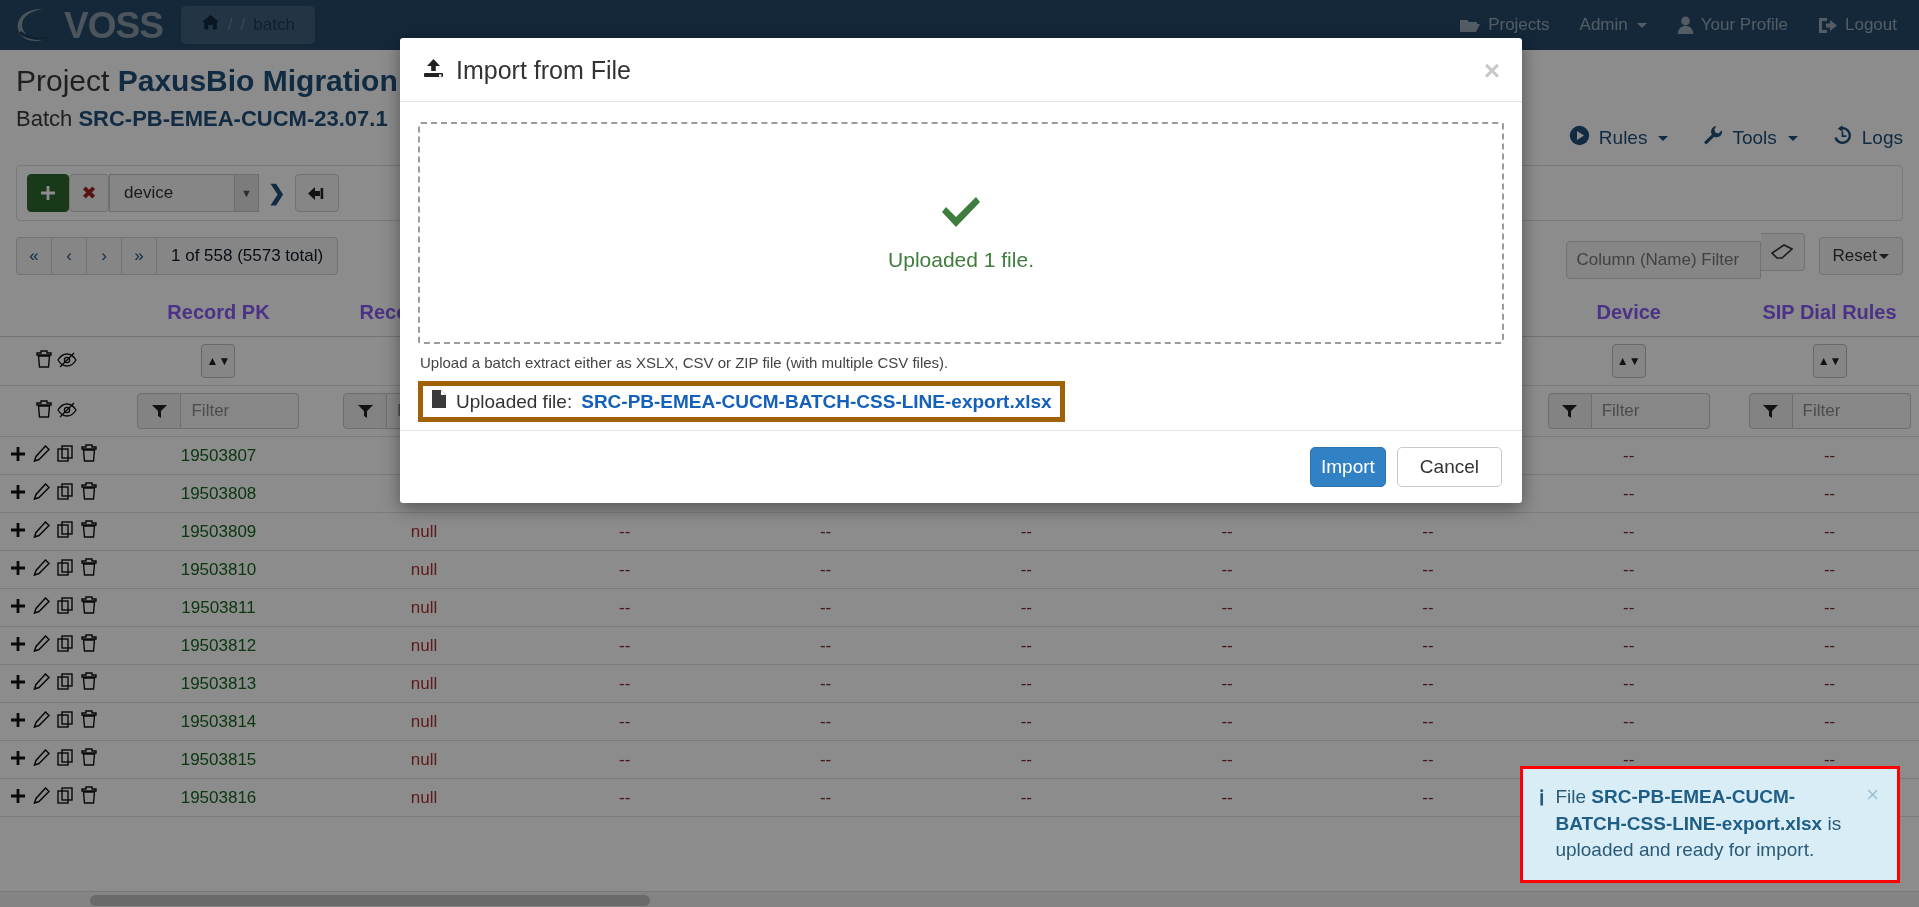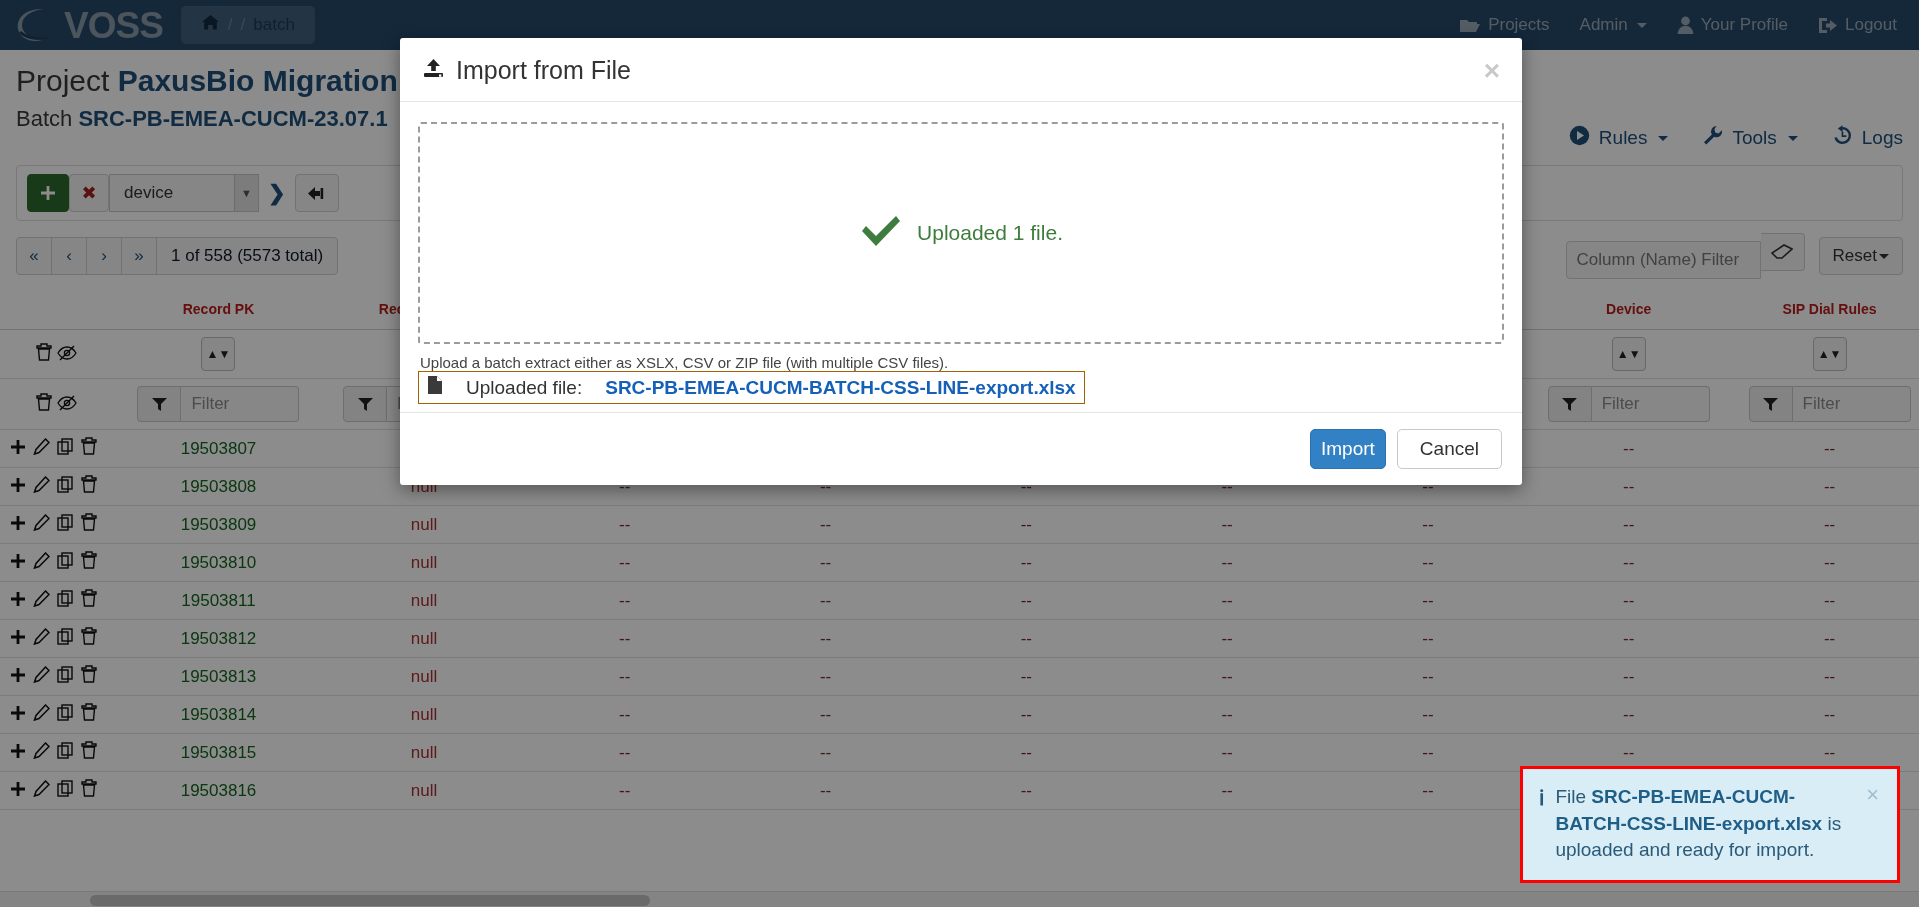--- a/index.html
+++ b/index.html
@@ -125,21 +125,21 @@
     background: #f4f4f4; border-radius: 0 4px 4px 0; display: inline-flex;
     align-items: center; justify-content: center; cursor: pointer; }
   .reset-btn { height: 38px; }
 
   
   .table-wrap {
     margin: 12px 0 0 0; width: 1919px; overflow: hidden; position: relative;
   }
   table.grid { border-collapse: collapse; width: 1930px; table-layout: fixed; }
   table.grid th {
-    font-size: 14px; color: #b91c1c; font-weight: bold; text-align: center;
+    font-size: 20px; color: #8b5cf6; font-weight: bold; text-align: center;
     padding: 10px 6px 12px 6px; border-bottom: 1px solid #cfcfcf; white-space: nowrap;
     background: #fff;
   }
   table.grid td {
     font-size: 17px; padding: 7px 6px; border-bottom: 1px solid #e1e1e1;
     text-align: center; white-space: nowrap; background: #fff;
   }
   .col-actions { width: 96px; }
   .col-pk { width: 178px; }
   .col-std { width: 170px; }
@@ -183,30 +183,30 @@
     display: flex; align-items: center;
   }
   .modal-title { font-size: 25px; color: #333; display: flex; align-items: center; gap: 11px; }
   .modal-x {
     margin-left: auto; color: #c9c9c9; font-size: 28px; line-height: 1;
     cursor: pointer; font-weight: bold;
   }
   .modal-body { padding: 20px 18px 8px 18px; }
   .dropzone {
     border: 2px dashed #9b9b9b; border-radius: 3px; height: 222px;
-    display: flex; flex-direction: row; align-items: center; justify-content: center;
+    display: flex; flex-direction: column; align-items: center; justify-content: center;
     gap: 14px;
     text-align: right;
   }
   .dz-check { color: #3e7d3e; }
   .dz-text { color: #3e7d3e; font-size: 21px; }
   .hint { font-size: 15px; color: #444; margin: 10px 2px 0 2px; }
   .uploaded-line {
-    display: inline-flex; align-items: center; gap: 23px;
-    border: 1px solid #a16207; padding: 3px 8px; 
+    display: inline-flex; align-items: center; gap: 9px;
+    border: 5px solid #a16207; padding: 3px 8px; margin-top: 10px;
     font-size: 19px; color: #333;
   }
   .uploaded-line b { color: #1560b8; }
   .modal-foot {
     border-top: 1px solid #e5e5e5; padding: 16px 20px; display: flex;
     justify-content: flex-end; gap: 11px;
   }
   .btn-primary {
     background: #3281c4; border: 1px solid #2c74b0; color: #fff;
     height: 40px; padding: 0 10px; border-radius: 5px; font-size: 19px;

